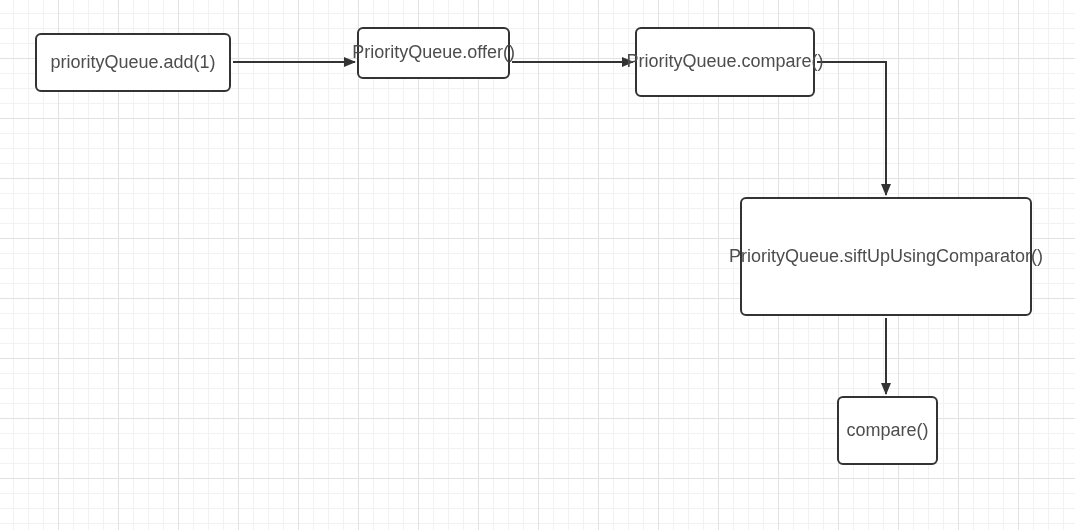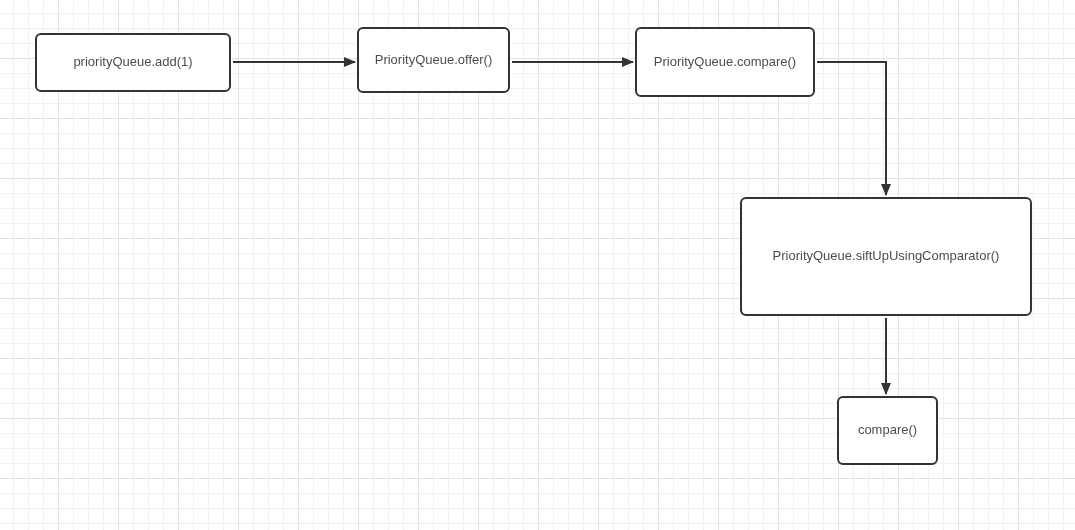--- a/index.html
+++ b/index.html
@@ -30,28 +30,28 @@
   .node {
     position: absolute;
     background: #ffffff;
     border: 2px solid #333333;
     border-radius: 6px;
     display: flex;
     align-items: center;
     justify-content: center;
     text-align: center;
     color: #4d4d4d;
-    font-size: 13px;
+    font-size: 18px;
     line-height: 1.3;
     padding: 4px 8px;
     cursor: default;
   }
 
   .node-add        { left: 35px;  top: 33px;  width: 196px; height: 59px;  }
-  .node-offer      { left: 357px; top: 27px;  width: 153px; height: 66px;  }
+  .node-offer      { left: 357px; top: 27px;  width: 153px; height: 52px;  }
   .node-siftup     { left: 635px; top: 27px;  width: 180px; height: 70px;  }
   .node-comparator { left: 740px; top: 197px; width: 292px; height: 119px; }
   .node-compare    { left: 837px; top: 396px; width: 101px; height: 69px;  }
 
   .edge {
     stroke: #333333;
     stroke-width: 2;
     fill: none;
   }
 </style>

